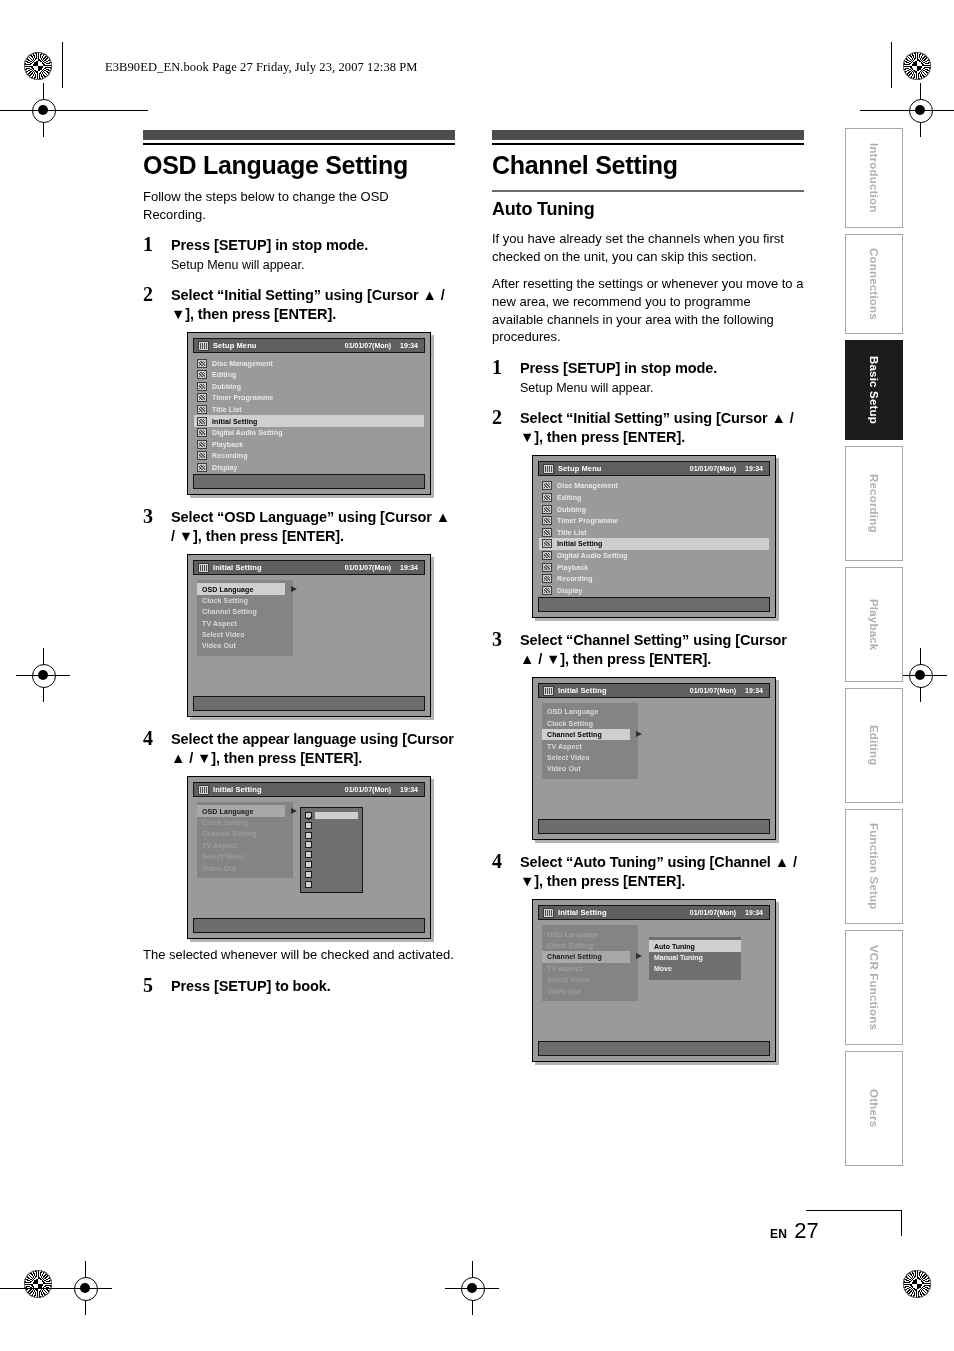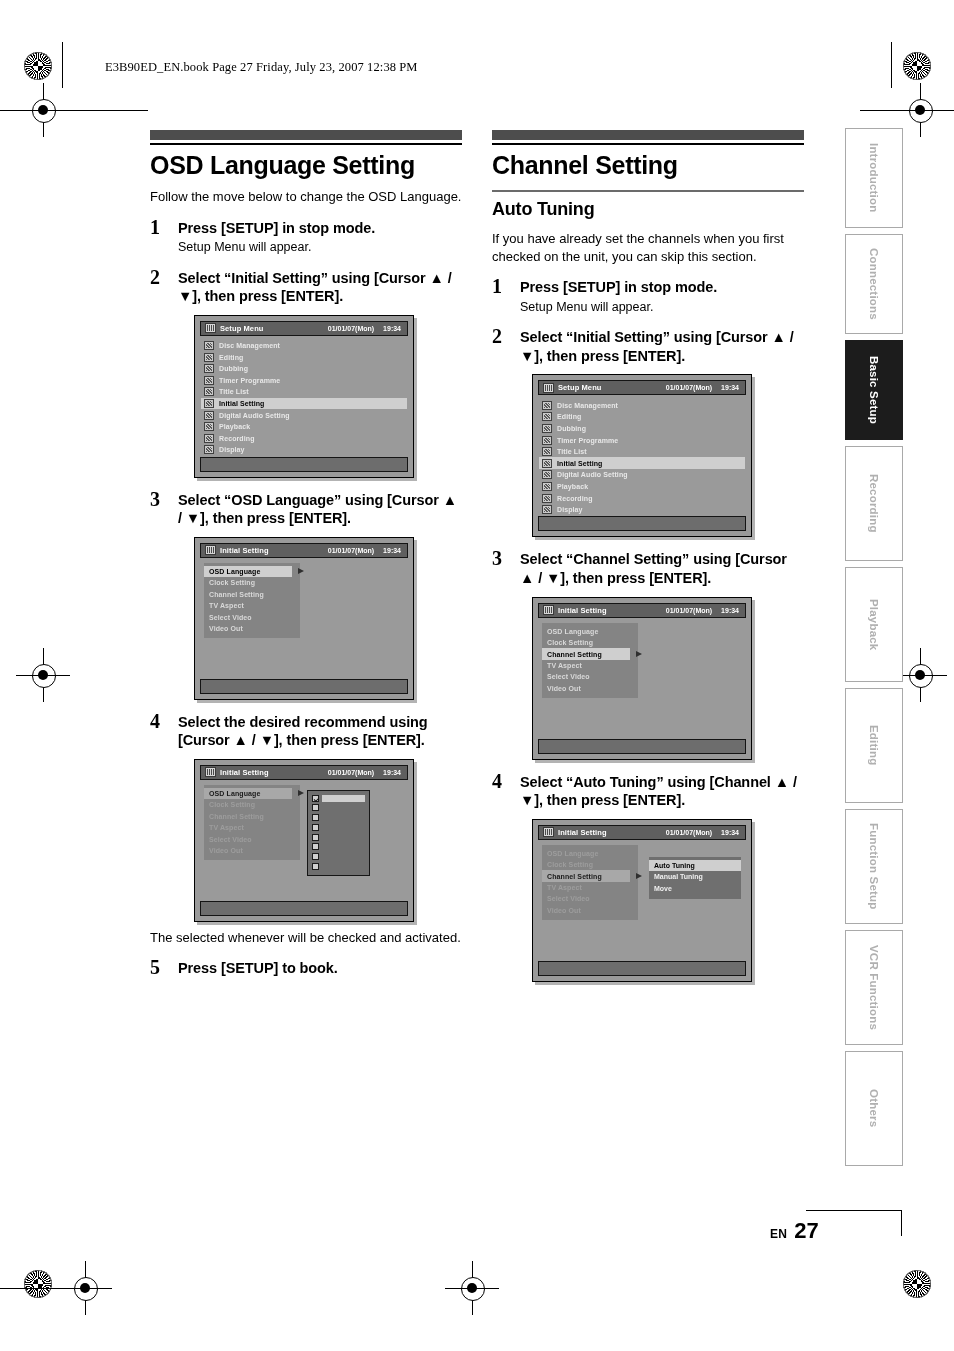--- a/index.html
+++ b/index.html
@@ -33,21 +33,21 @@
   }
   .cropline{position:absolute;background:#000;}
   .bookline{
     position:absolute;left:105px;top:60px;
     font-family:"Liberation Serif", serif;font-size:12.5px;white-space:nowrap;
     letter-spacing:.1px;
   }
 
   
   .col{position:absolute;top:130px;}
-  .col-left{left:150px;width:312px;}
+  .col-left{left:143px;width:312px;}
   .col-right{left:492px;width:312px;}
 
   .titlebar{height:10px;background:#4d4d4d;}
   .title-rule{height:2px;background:#000;margin-top:3px;}
   h1.sect{
     font-size:25px;font-weight:bold;margin:6px 0 0 0;letter-spacing:-0.3px;
     line-height:1.12;
   }
   .lead{font-size:13px;margin-top:9px;line-height:1.35;}
   h2.sub{
@@ -63,21 +63,21 @@
     font-family:"Liberation Serif", serif;
   }
   .step .head{font-size:14.5px;font-weight:bold;line-height:1.28;letter-spacing:-0.1px;}
   .step .note{font-size:12.5px;line-height:1.32;margin-top:2px;}
   .aftertext{font-size:13px;line-height:1.33;margin-top:7px;}
 
   
   .shotwrap{margin:9px 0 0 44px;}
   .shotwrap.r{margin-left:40px;}
   .shot{
-    width:220px;height:163px;position:relative;
+    width:244px;height:163px;position:relative;
     background:#9a9a9a;border:1px solid #000;
     box-sizing:border-box;
     box-shadow:3px 3px 0 0 #b3b3b3;
   }
   .shot .bar{
     position:absolute;left:5px;right:5px;top:5px;height:15px;
     background:#5f5f5f;border:1px solid #141414;box-sizing:border-box;
     display:flex;align-items:center;
   }
   .shot .bar .bicon{
@@ -182,21 +182,21 @@
   .tab span{
     writing-mode:vertical-rl;font-size:11.5px;font-weight:bold;color:#b0b0b0;
     letter-spacing:.2px;white-space:nowrap;
   }
   .tab.active{background:#1c1c1c;border-color:#1c1c1c;}
   .tab.active span{color:#ffffff;}
 
   
   .footer{position:absolute;left:770px;top:1218px;display:flex;align-items:baseline;}
   .footer .en{font-size:12px;font-weight:bold;letter-spacing:.3px;}
-  .footer .pg{font-size:22px;font-weight:bold;margin-left:7px;}
+  .footer .pg{font-size:22px;font-weight:normal;margin-left:7px;}
   .foot-rule{position:absolute;left:806px;top:1210px;width:96px;height:1px;background:#000;}
   .foot-rule-v{position:absolute;left:901px;top:1210px;width:1px;height:26px;background:#000;}
 </style>
 </head>
 <body>
 
 <div class="reg-circle regmark" style="left:24px;top:52px;"></div>
 <div class="reg-circle regmark" style="left:903px;top:52px;"></div>
 <div class="reg-circle regmark" style="left:24px;top:1270px;"></div>
 <div class="reg-circle regmark" style="left:903px;top:1270px;"></div>
@@ -232,21 +232,21 @@
 <div class="cropline" style="left:62px;top:42px;width:1px;height:46px;"></div>
 <div class="cropline" style="left:891px;top:42px;width:1px;height:46px;"></div>
 
 <div class="bookline">E3B90ED_EN.book  Page 27  Friday, July 23, 2007  12:38 PM</div>
 
 <div class="col col-left">
 
   <div class="titlebar"></div>
   <div class="title-rule"></div>
   <h1 class="sect">OSD Language Setting</h1>
-  <div class="lead">Follow the move below to change the OSD Language.</div>
+  <div class="lead">Follow the steps below to change the OSD Recording.</div>
 
   <div class="step">
     <div class="num">1</div>
     <div class="head">Press [SETUP] in stop mode.</div>
     <div class="note">Setup Menu will appear.</div>
   </div>
 
   <div class="step">
     <div class="num">2</div>
     <div class="head">Select “Initial Setting” using [Cursor ▲ / ▼], then press [ENTER].</div>
@@ -339,21 +339,21 @@
         <div class="prow">
             <span class="plabel">Video Out</span>
           </div>
       </div>
       <div class="footbar"></div>
     </div>
   </div>
 
   <div class="step">
     <div class="num">4</div>
-    <div class="head">Select the desired recommend using [Cursor ▲ / ▼], then press [ENTER].</div>
+    <div class="head">Select the appear language using [Cursor ▲ / ▼], then press [ENTER].</div>
   </div>
 
   <div class="shotwrap">
     <div class="shot">
       <div class="bar">
         <span class="bicon"></span>
         <span class="btitle">Initial Setting</span>
         <span class="bdate">01/01/07(Mon)</span>
         <span class="btime">19:34</span>
       </div>
@@ -426,20 +426,21 @@
 </div>
 
 <div class="col col-right">
 
   <div class="titlebar"></div>
   <div class="title-rule"></div>
   <h1 class="sect">Channel Setting</h1>
   <div class="sub-rule"></div>
   <h2 class="sub">Auto Tuning</h2>
   <div class="para">If you have already set the channels when you first checked on the unit, you can skip this section.</div>
+  <div class="para">After resetting the settings or whenever you move to a new area, we recommend you to programme available channels in your area with the following procedures.</div>
 
   <div class="step">
     <div class="num">1</div>
     <div class="head">Press [SETUP] in stop mode.</div>
     <div class="note">Setup Menu will appear.</div>
   </div>
 
   <div class="step">
     <div class="num">2</div>
     <div class="head">Select “Initial Setting” using [Cursor ▲ / ▼], then press [ENTER].</div>

